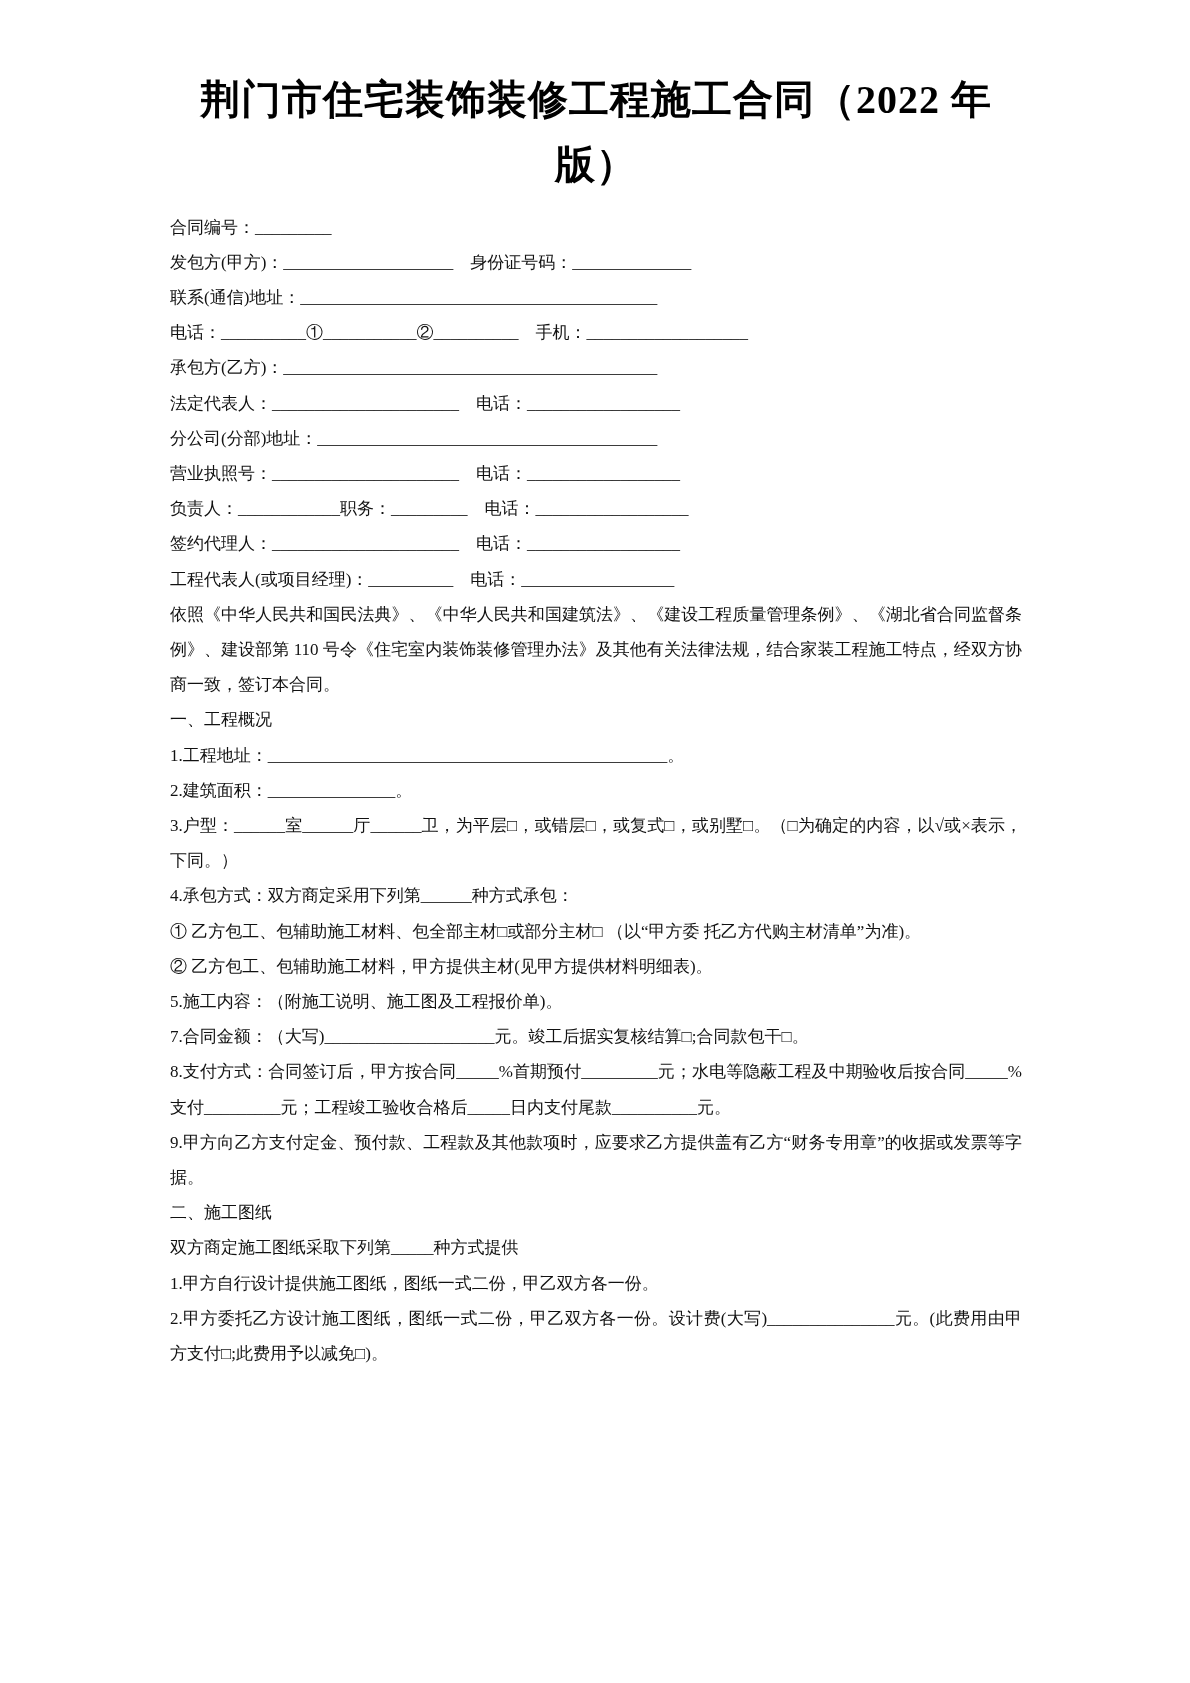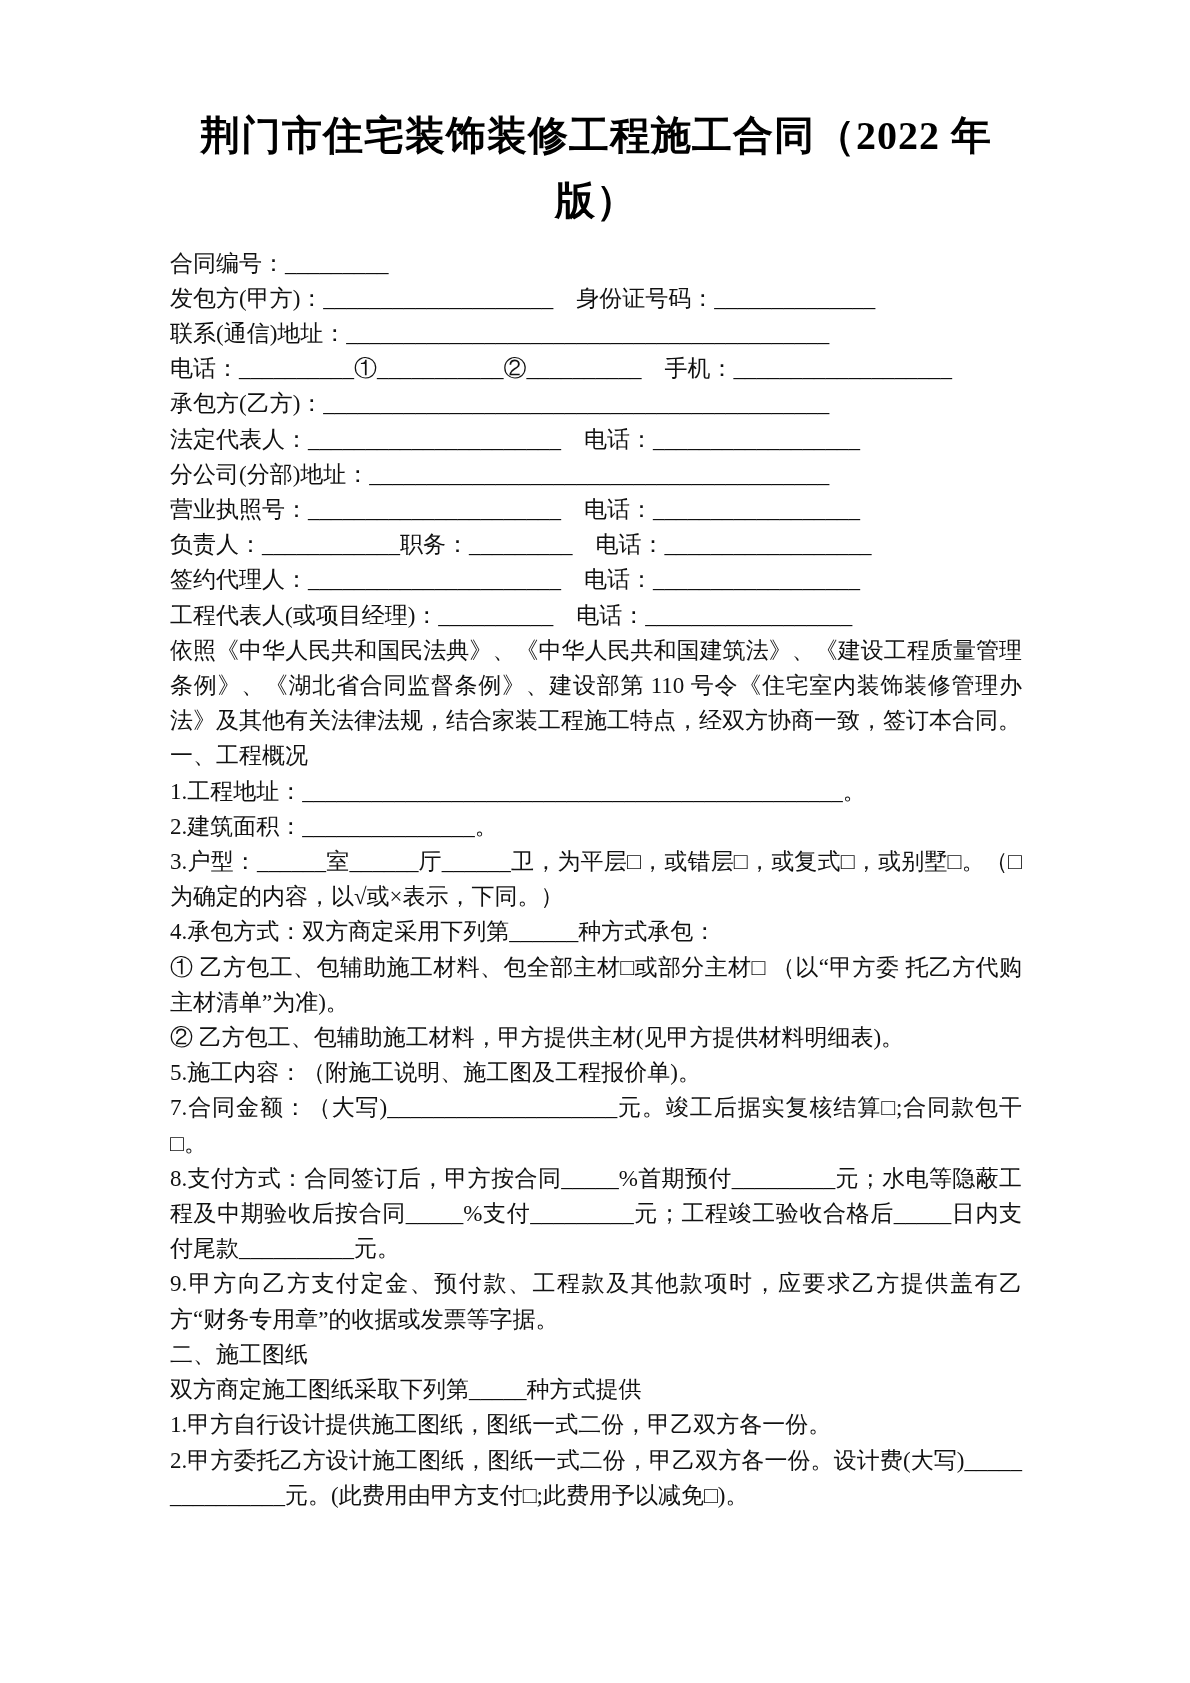--- a/index.html
+++ b/index.html
@@ -10,35 +10,35 @@
   body {
     width: 1190px;
     height: 1683px;
     font-family: "Liberation Serif", "DejaVu Serif", serif;
     color: #111111;
   }
   .page {
     box-sizing: border-box;
     width: 1190px;
     height: 1683px;
-    padding: 104px 168px 60px 170px;
+    padding: 68px 168px 60px 170px;
     background: #ffffff;
   }
   .doc-title {
     margin: 0 0 12px 0;
     font-size: 40px;
     font-weight: bold;
     text-align: center;
     line-height: 1.62;
     letter-spacing: 1px;
     color: #000000;
   }
   .doc-body p {
     margin: 0;
-    font-size: 23px;
+    font-size: 17px;
     line-height: 35.2px;
     text-align: justify;
     word-break: break-all;
     overflow-wrap: anywhere;
   }
   .section-heading {
     font-weight: normal;
   }
 </style>
 </head>

